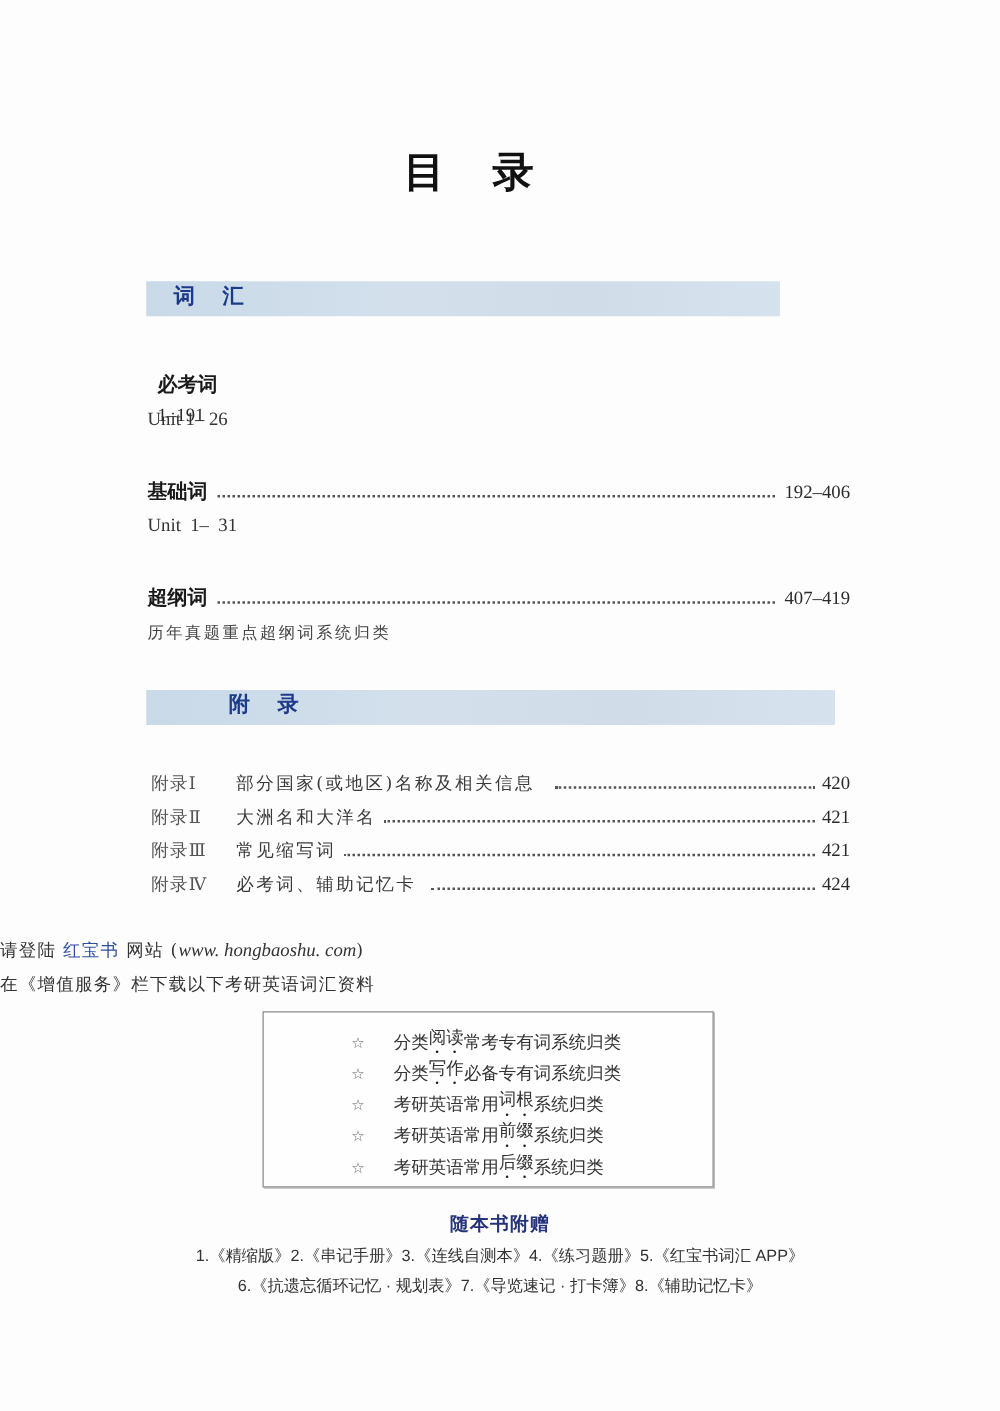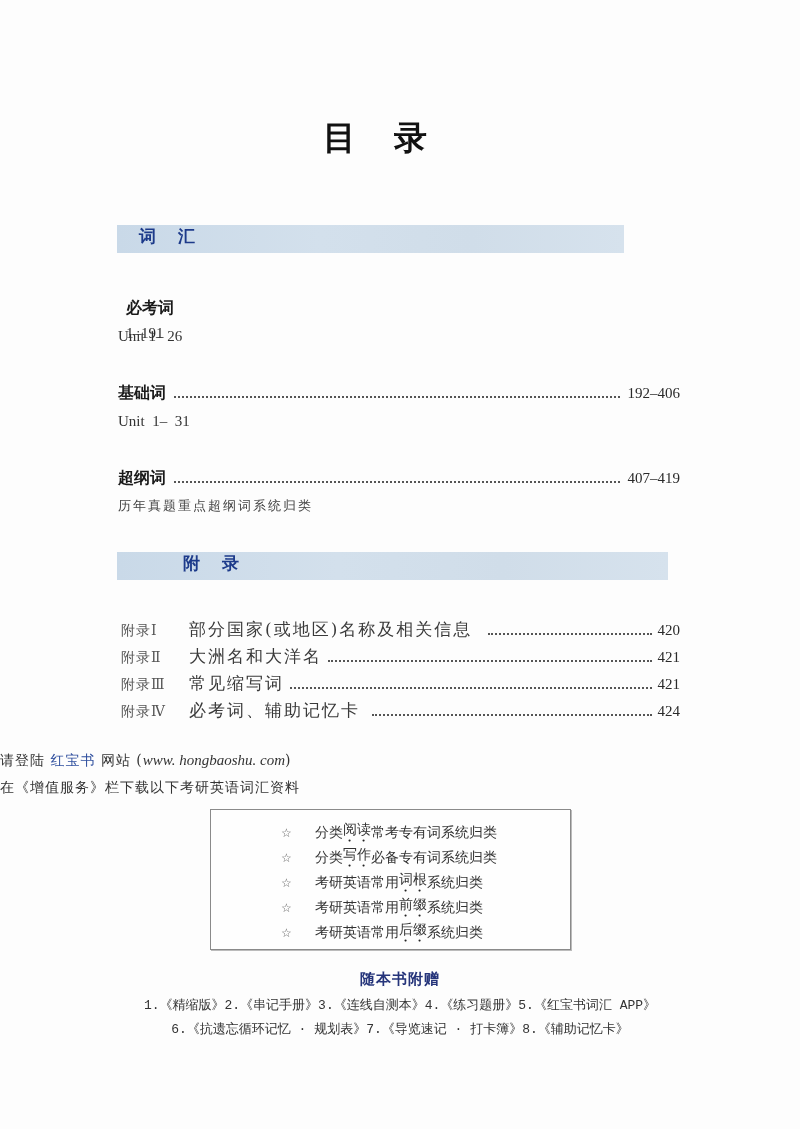--- a/index.html
+++ b/index.html
@@ -95,21 +95,21 @@
   .appendix-row .app-num {
     width: 68px;
     font-family: "DejaVu Serif", "Liberation Serif", serif;
     font-size: 14px;
     color: #555;
     letter-spacing: 1px;
     white-space: nowrap;
   }
   .appendix-row .app-title {
     font-family: "DejaVu Serif", "Liberation Serif", serif;
-    font-size: 17px;
+    font-size: 14px;
     letter-spacing: 2px;
     white-space: nowrap;
   }
   .appendix-row .leader {
     flex: 1;
     border-bottom: 2px dotted #555;
     margin: 0 6px 4px 6px;
   }
   .appendix-row .pages {
     font-family: "Liberation Serif", "DejaVu Serif", serif;
@@ -174,21 +174,21 @@
     font-size: 15px;
     font-weight: bold;
     color: #25347a;
     letter-spacing: 1px;
   }
   .gift-line {
     position: absolute;
     left: 0;
     width: 800px;
     text-align: center;
-    font-family: Liberation Mono, monospace;
+    font-family: Liberation Sans, sans-serif;
     font-size: 13px;
     color: #333;
   }
 </style>
 </head>
 <body>
 
 <div class="page-title">目录</div>
 
 <div class="section-bar" style="top:225px;">

